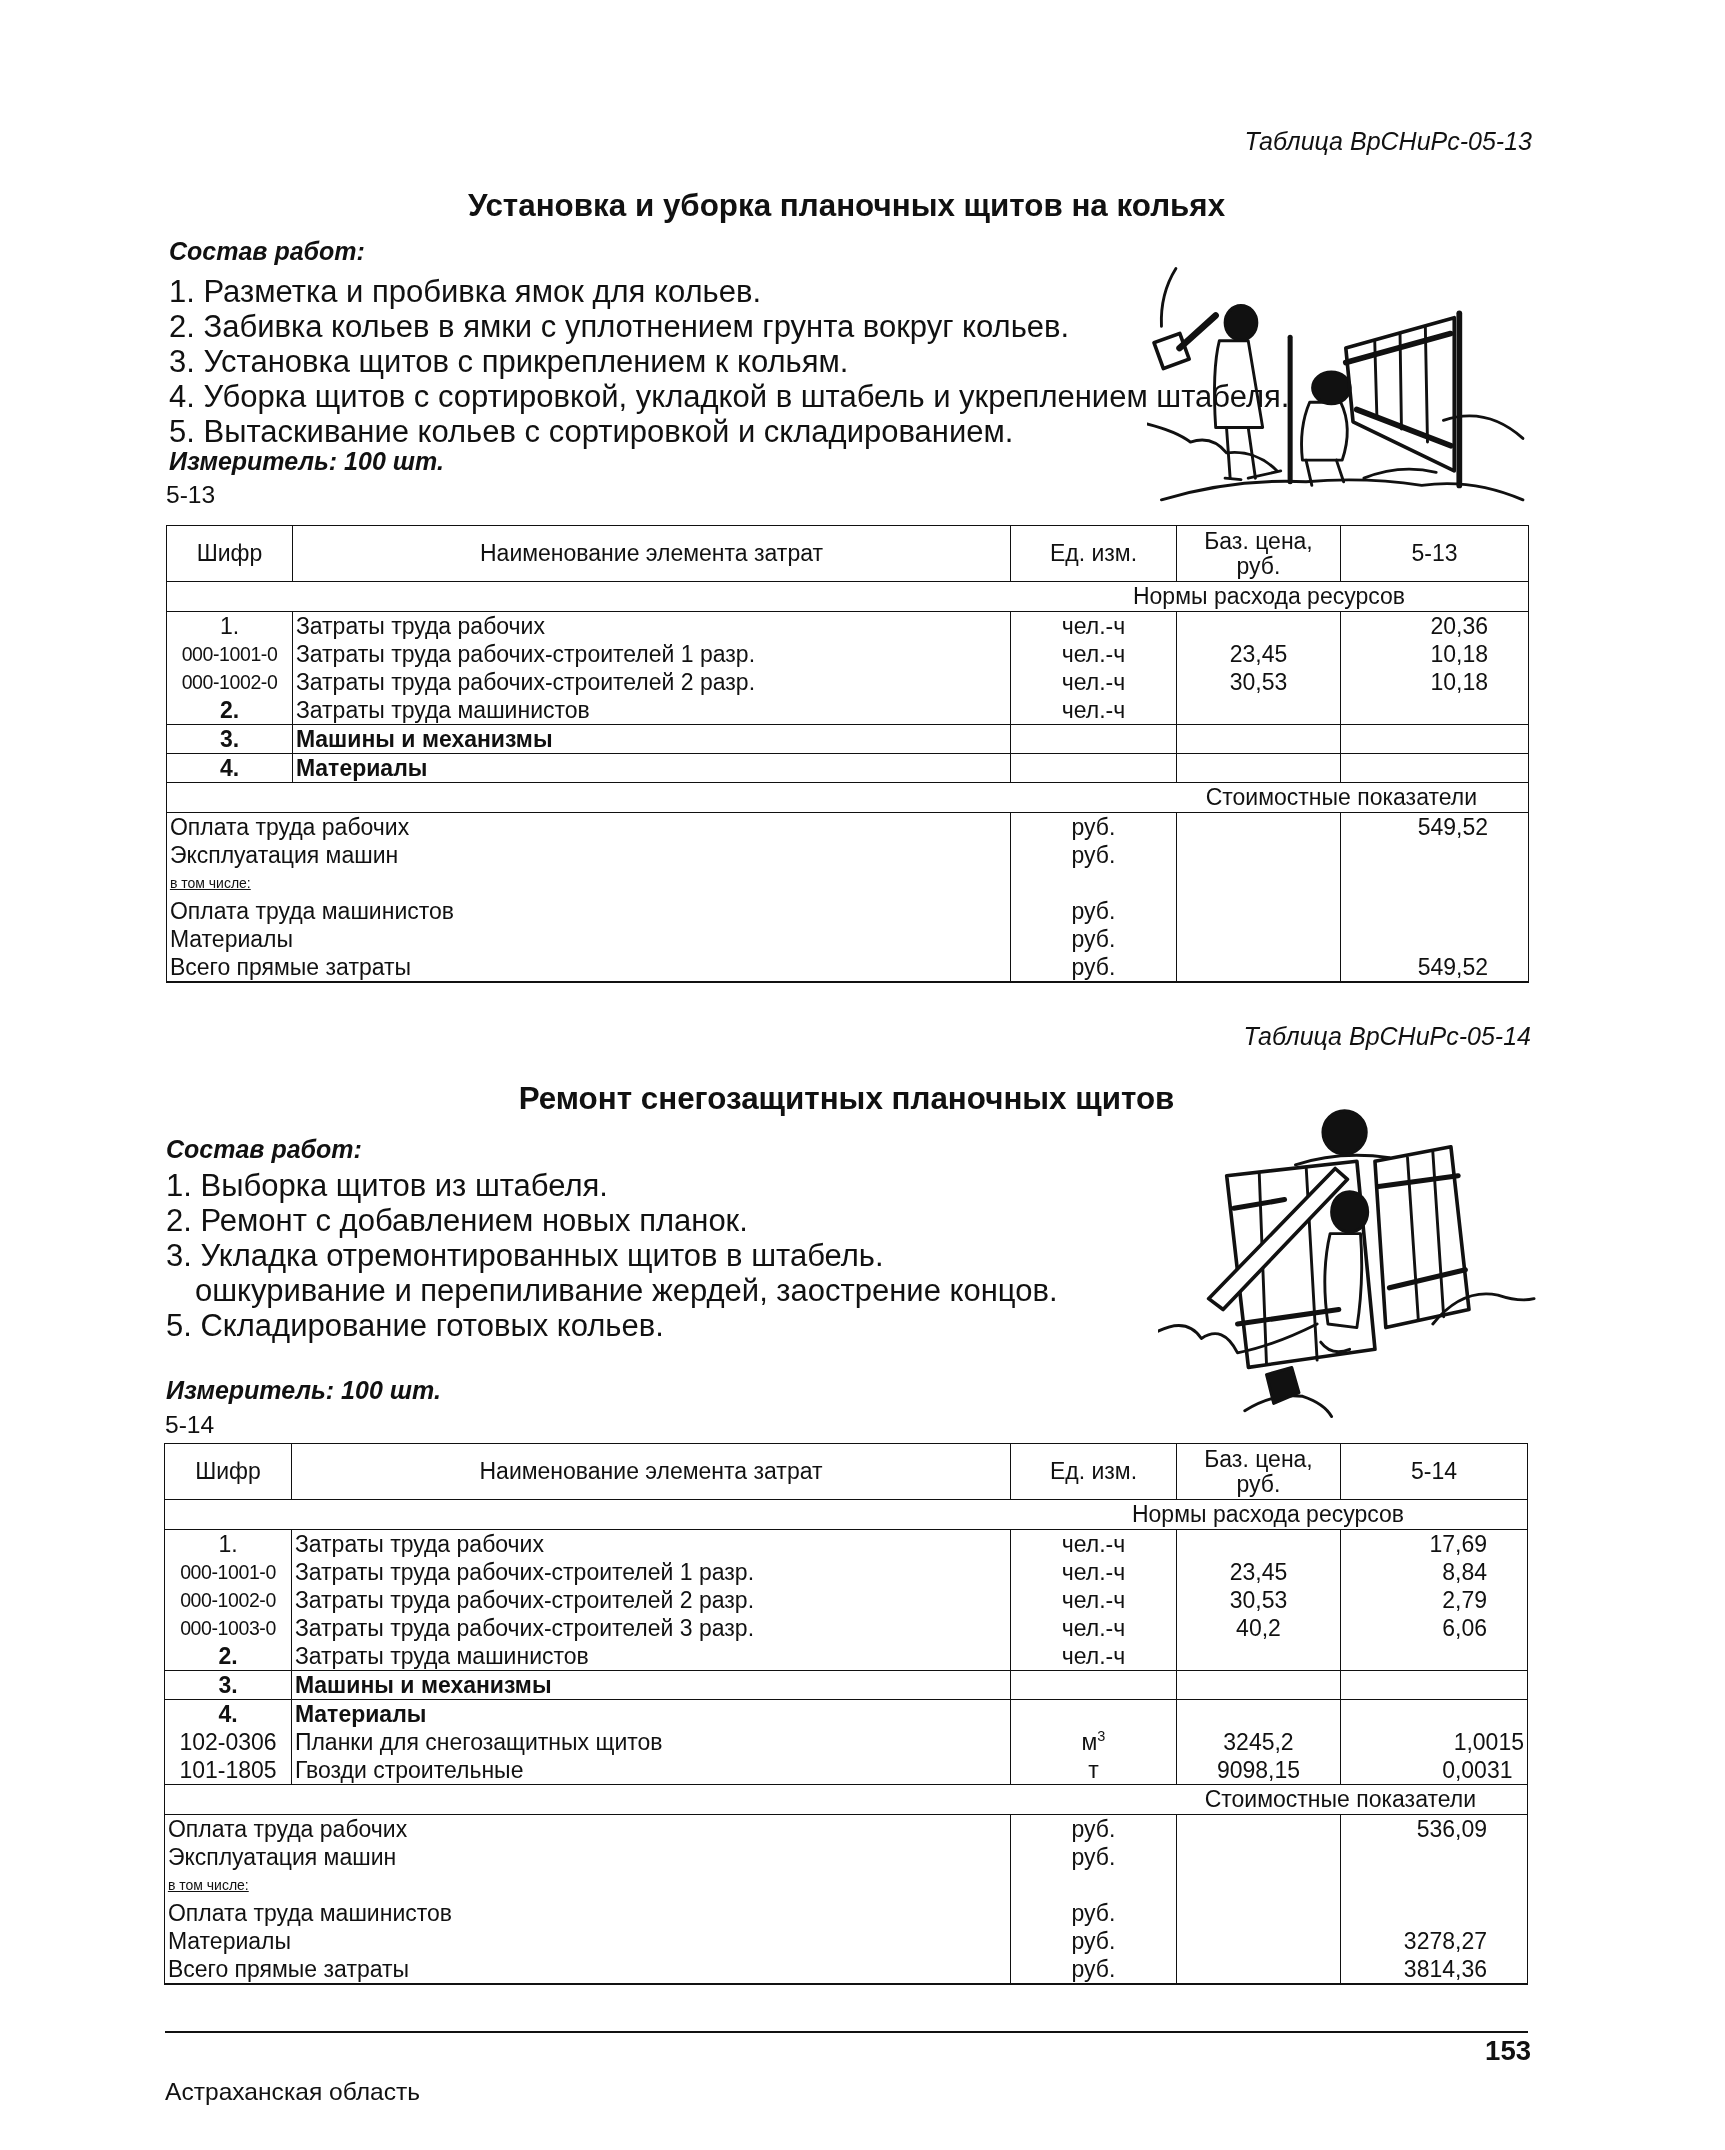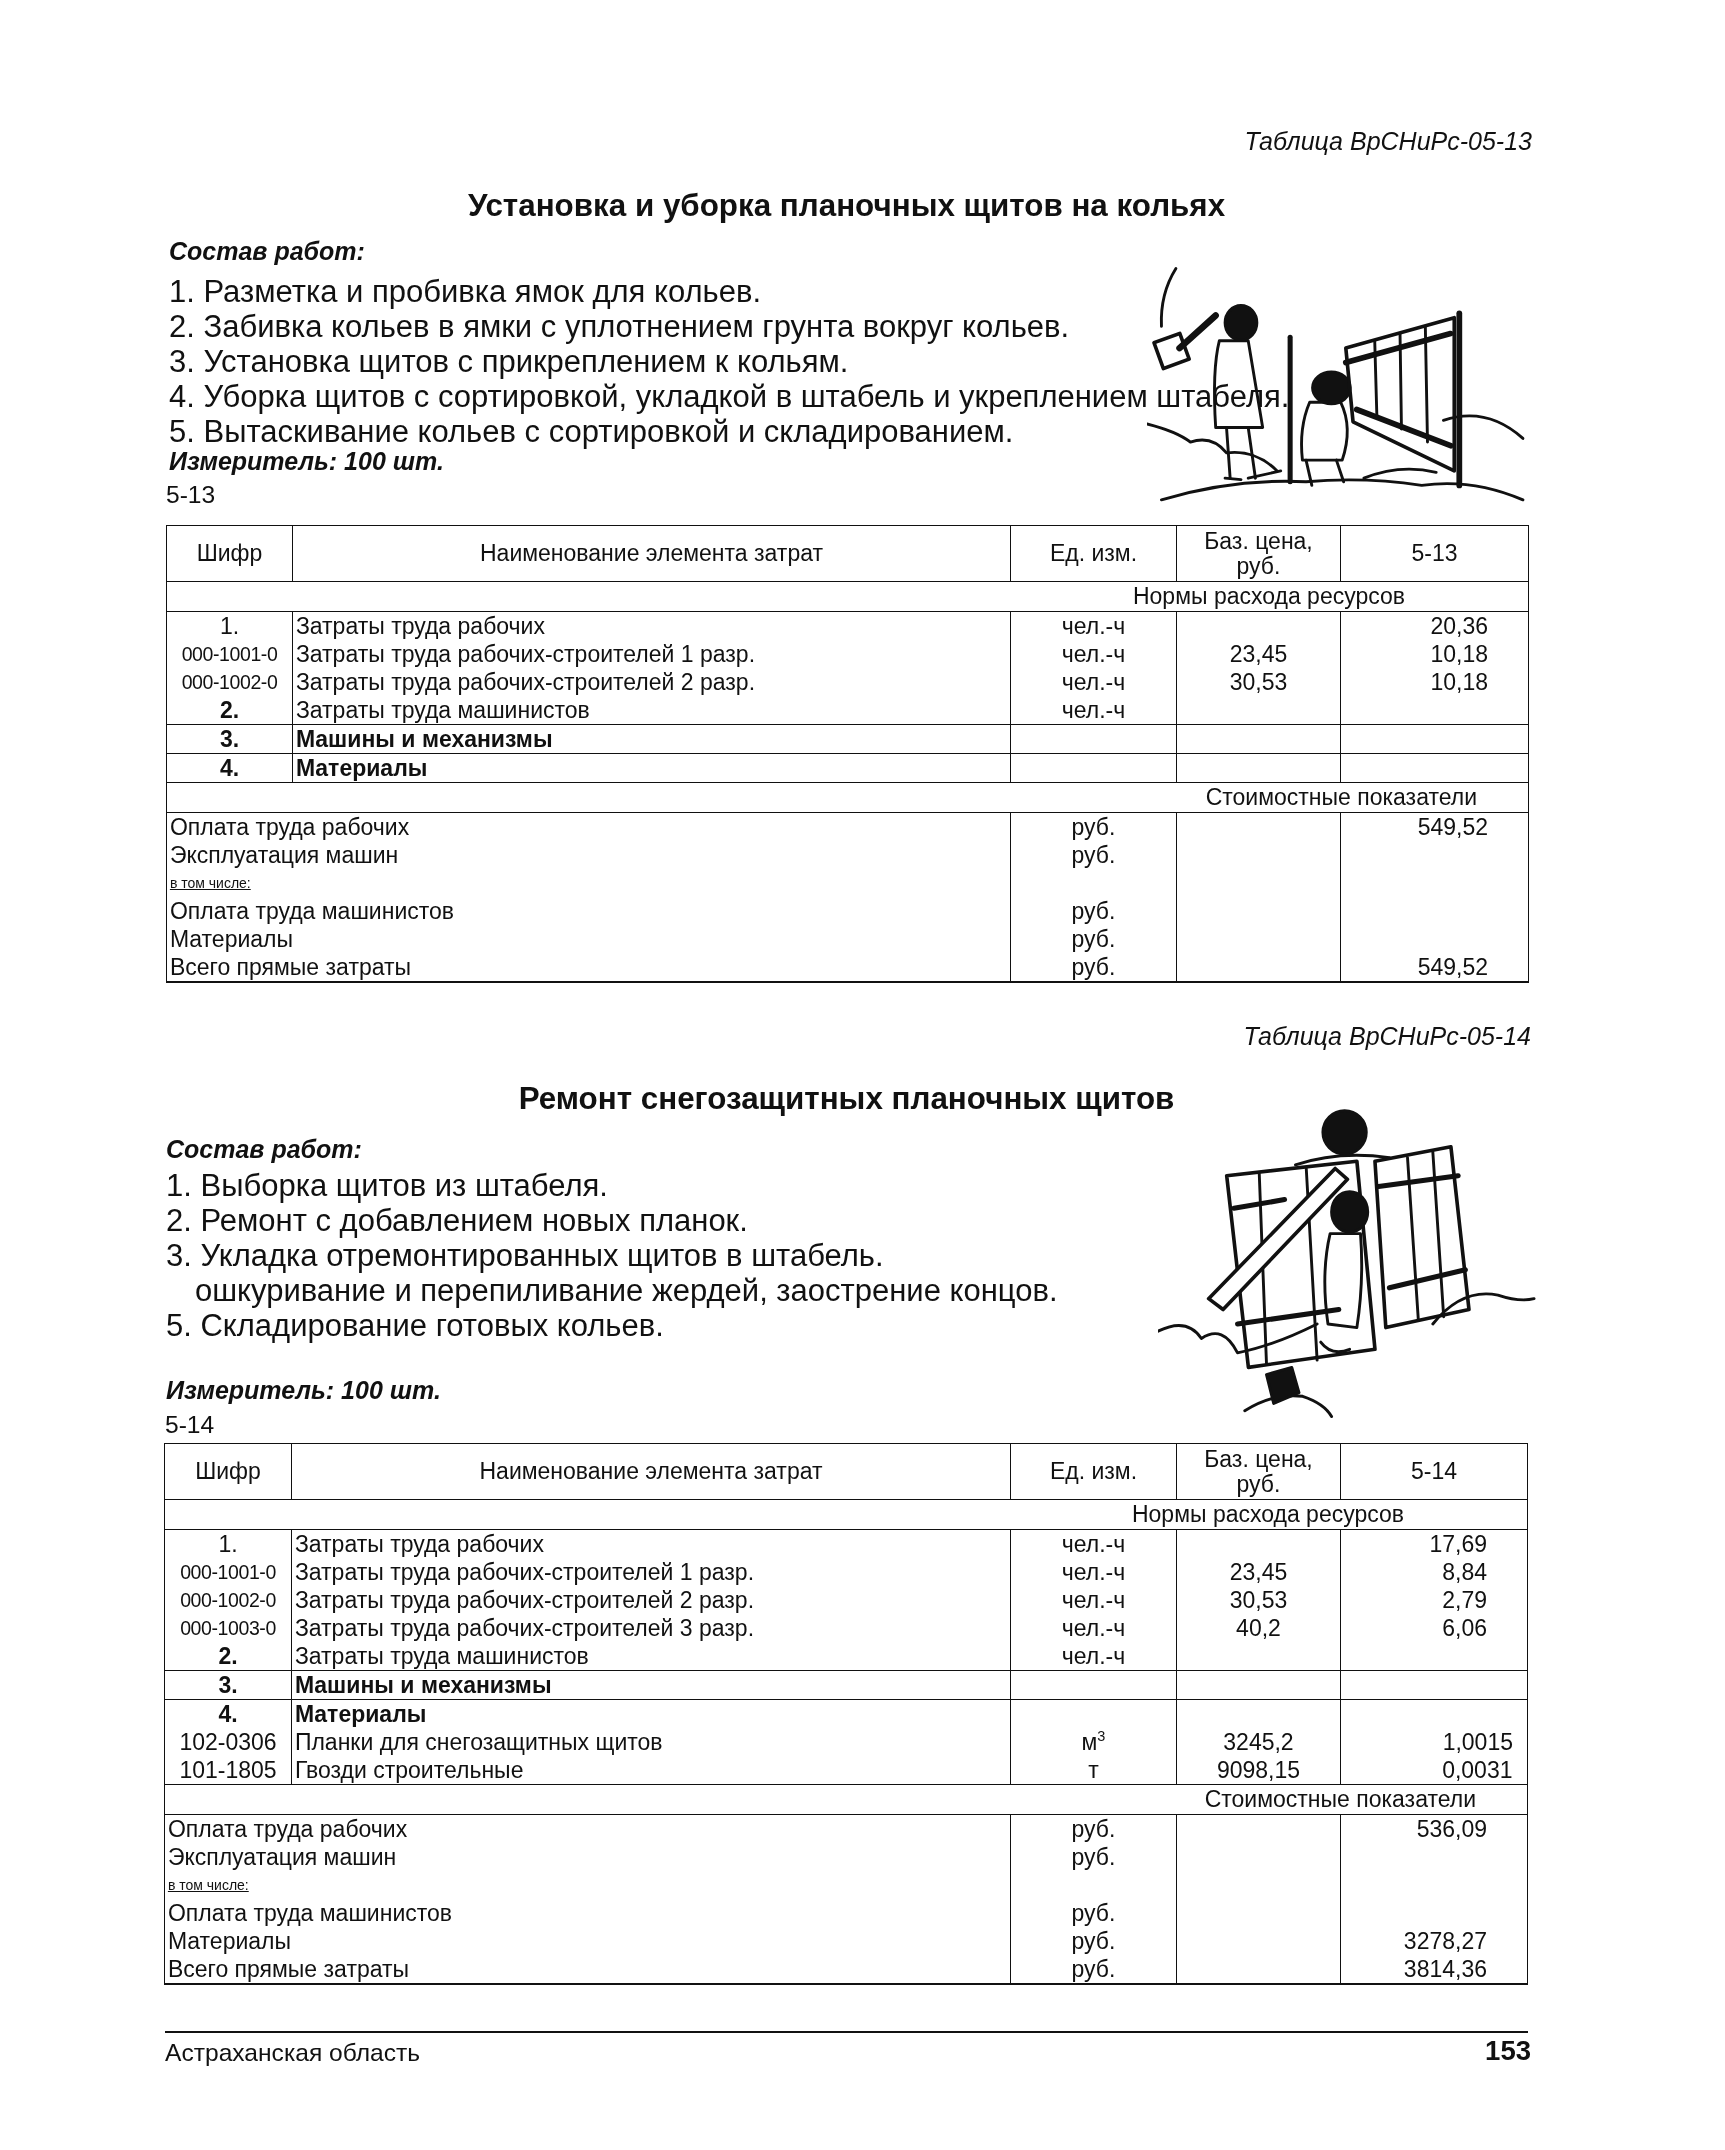--- a/index.html
+++ b/index.html
@@ -37,21 +37,21 @@
   }
   table.norm tr.bold td.c-name, table.norm tr.bold td.c-code { font-weight: bold; }
   table.norm tr.boxed td { border-bottom: 1.4px solid #111; }
   table.norm tr.last td { border-bottom: 2.2px solid #111; }
   table.norm td.cost-name { border-left: 1.4px solid #111; border-right: 1.4px solid #111; white-space: nowrap; }
   table.norm td.cost-sub { font-size: 14px; text-decoration: underline; }
   sup { font-size: 14.5px; line-height: 0; }
 
   .illus { position: absolute; }
   .footer-rule { position: absolute; left: 165px; width: 1363px; height: 0; border-top: 2.2px solid #111; }
-  .footer-left { font-size: 24.6px; white-space: nowrap; }
+  .footer-left { font-size: 24.6px; white-space: nowrap; margin-top: 39px; }
   .footer-right { font-size: 27.5px; font-weight: bold; text-align: right; margin-left: 20px; }
 </style>
 </head>
 <body>
 
 <div class="abs table-id" style="right:194px; top:127px;">Таблица ВрСНиРс-05-13</div>
 <div class="abs sec-title" style="left:165px; width:1363px; top:187px;">Установка и уборка планочных щитов на кольях</div>
 <div class="abs label-bi" style="left:169px; top:237px;">Состав работ:</div>
 <div class="abs work-list" style="left:169px; top:274px;">
   <div>1. Разметка и пробивка ямок для кольев.</div>
@@ -302,21 +302,21 @@
     <td class="c-name">Материалы</td>
     <td class="c-unit"></td>
     <td class="c-price"></td>
     <td class="c-val"></td>
   </tr>
   <tr>
     <td class="c-code">102-0306</td>
     <td class="c-name">Планки для снегозащитных щитов</td>
     <td class="c-unit"><span>м</span><sup>3</sup></td>
     <td class="c-price">3245,2</td>
-    <td class="c-val" style="padding-right:14px;">1,0015</td>
+    <td class="c-val" style="padding-right:3px;">1,0015</td>
   </tr>
   <tr class="boxed">
     <td class="c-code">101-1805</td>
     <td class="c-name">Гвозди строительные</td>
     <td class="c-unit">т</td>
     <td class="c-price">9098,15</td>
     <td class="c-val" style="padding-right:14.5px;">0,0031</td>
   </tr>
   <tr class="band">
     <td colspan="5">Стоимостные показатели</td>

